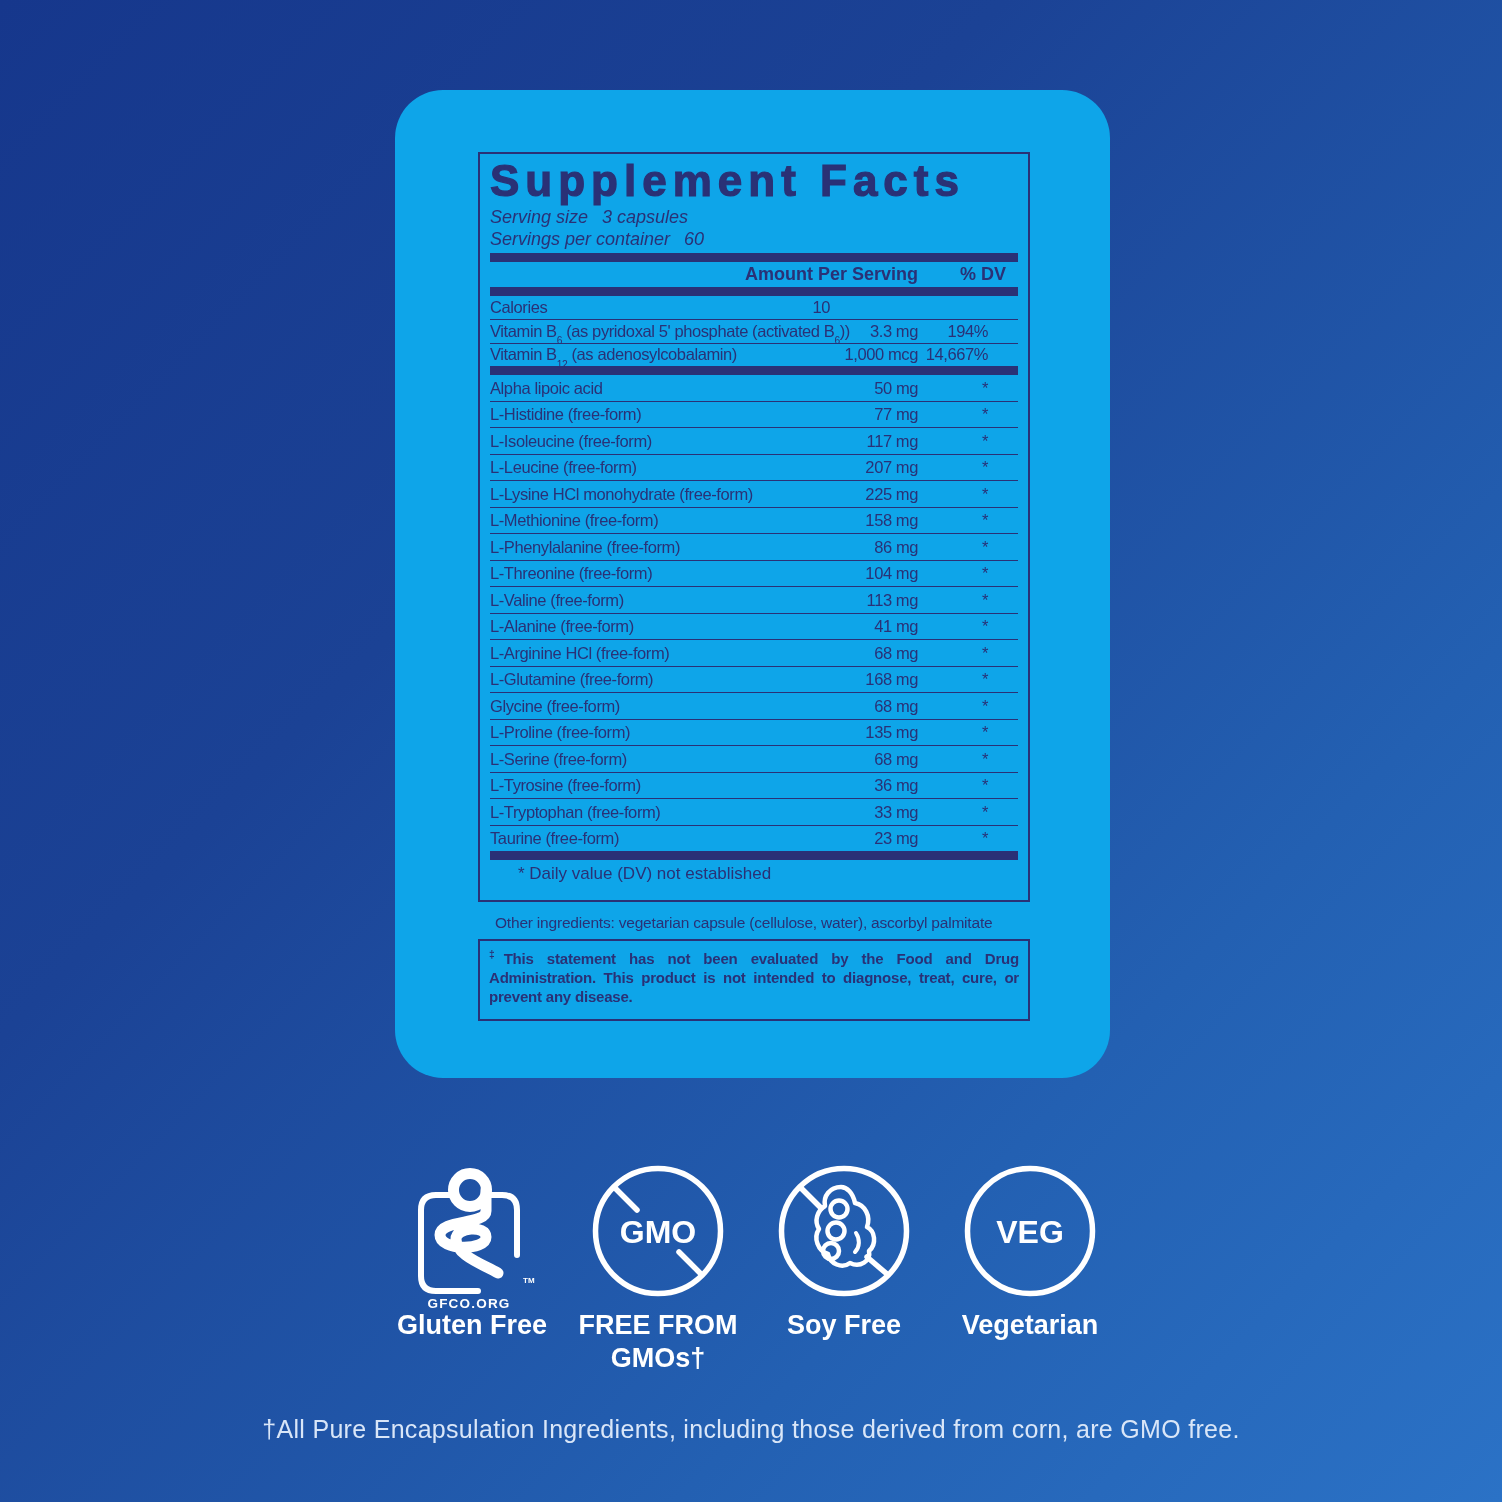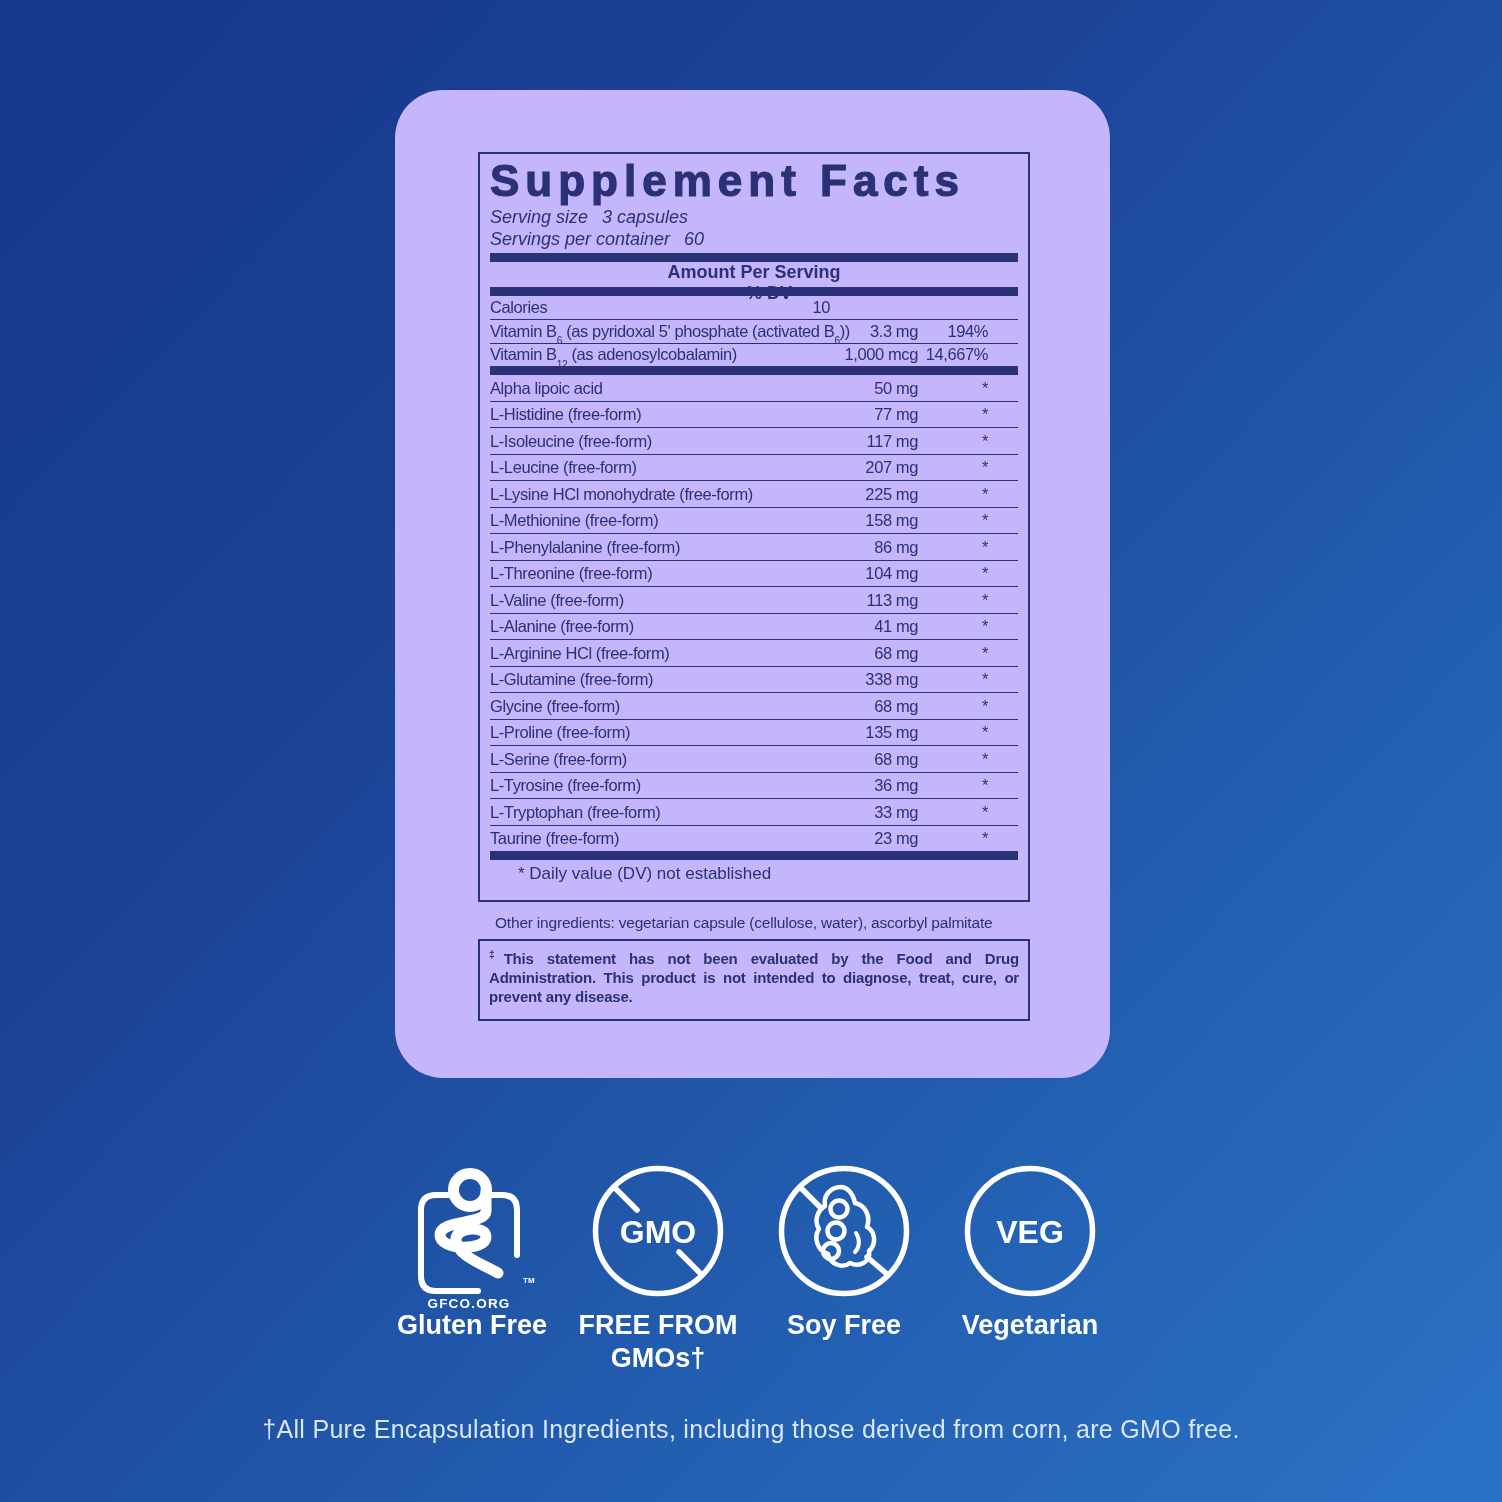--- a/index.html
+++ b/index.html
@@ -8,36 +8,36 @@
   }
   html,body{margin:0;padding:0;}
   body{
     width:1502px;height:1502px;position:relative;overflow:hidden;
     font-family:"Liberation Sans", sans-serif;
     background:linear-gradient(134deg,#16378c 0%,#1b4295 34%,#2360b2 72%,#2b72c6 100%);
   }
   
   .card{
     position:absolute;left:395px;top:90px;width:715px;height:988px;
-    background:#c4b5fd;border-radius:48px;
+    background:#0ea5e9;border-radius:48px;
   }
   
   .panel{
     position:absolute;left:83px;top:62px;width:552px;height:750px;
     box-sizing:border-box;border:2.5px solid var(--navy);
     padding:0 10px;color:var(--navy);
   }
   .panel-title{
     font-size:44px;font-weight:bold;letter-spacing:6px;line-height:50px;
     margin-top:2px;white-space:nowrap;-webkit-text-stroke:1.2px var(--navy);
   }
   .serving-line{font-size:18px;line-height:22px;display:flex;gap:14px;font-style:italic;}
   .bar{height:9px;background:var(--navy);}
   .bar.first{margin-top:3px;}
-  .hdr{display:flex;align-items:center;height:25px;font-weight:bold;font-size:18px;flex-direction:column;}
+  .hdr{display:flex;align-items:center;height:25px;font-weight:bold;font-size:18px;}
   .hdr .sp{flex:1;}
   .hdr .dvh{width:88px;padding-right:12px;text-align:right;flex:none;}
   .rows .row{
     display:flex;align-items:center;border-bottom:1.5px solid var(--navy);
     font-size:16.5px;letter-spacing:-0.4px;white-space:nowrap;
   }
   .rows .row:last-child{border-bottom:none;}
   .rows.main .row{height:22.8px;}
   .rows.aminos .row{height:25.5px;}
   .row .nm{flex:1;min-width:0;}
@@ -164,21 +164,21 @@
           <span class="amt">41 mg</span>
           <span class="dv">*</span>
         </div>
         <div class="row">
           <span class="nm">L-Arginine HCl (free-form)</span>
           <span class="amt">68 mg</span>
           <span class="dv">*</span>
         </div>
         <div class="row">
           <span class="nm">L-Glutamine (free-form)</span>
-          <span class="amt">338 mg</span>
+          <span class="amt">168 mg</span>
           <span class="dv">*</span>
         </div>
         <div class="row">
           <span class="nm">Glycine (free-form)</span>
           <span class="amt">68 mg</span>
           <span class="dv">*</span>
         </div>
         <div class="row">
           <span class="nm">L-Proline (free-form)</span>
           <span class="amt">135 mg</span>

